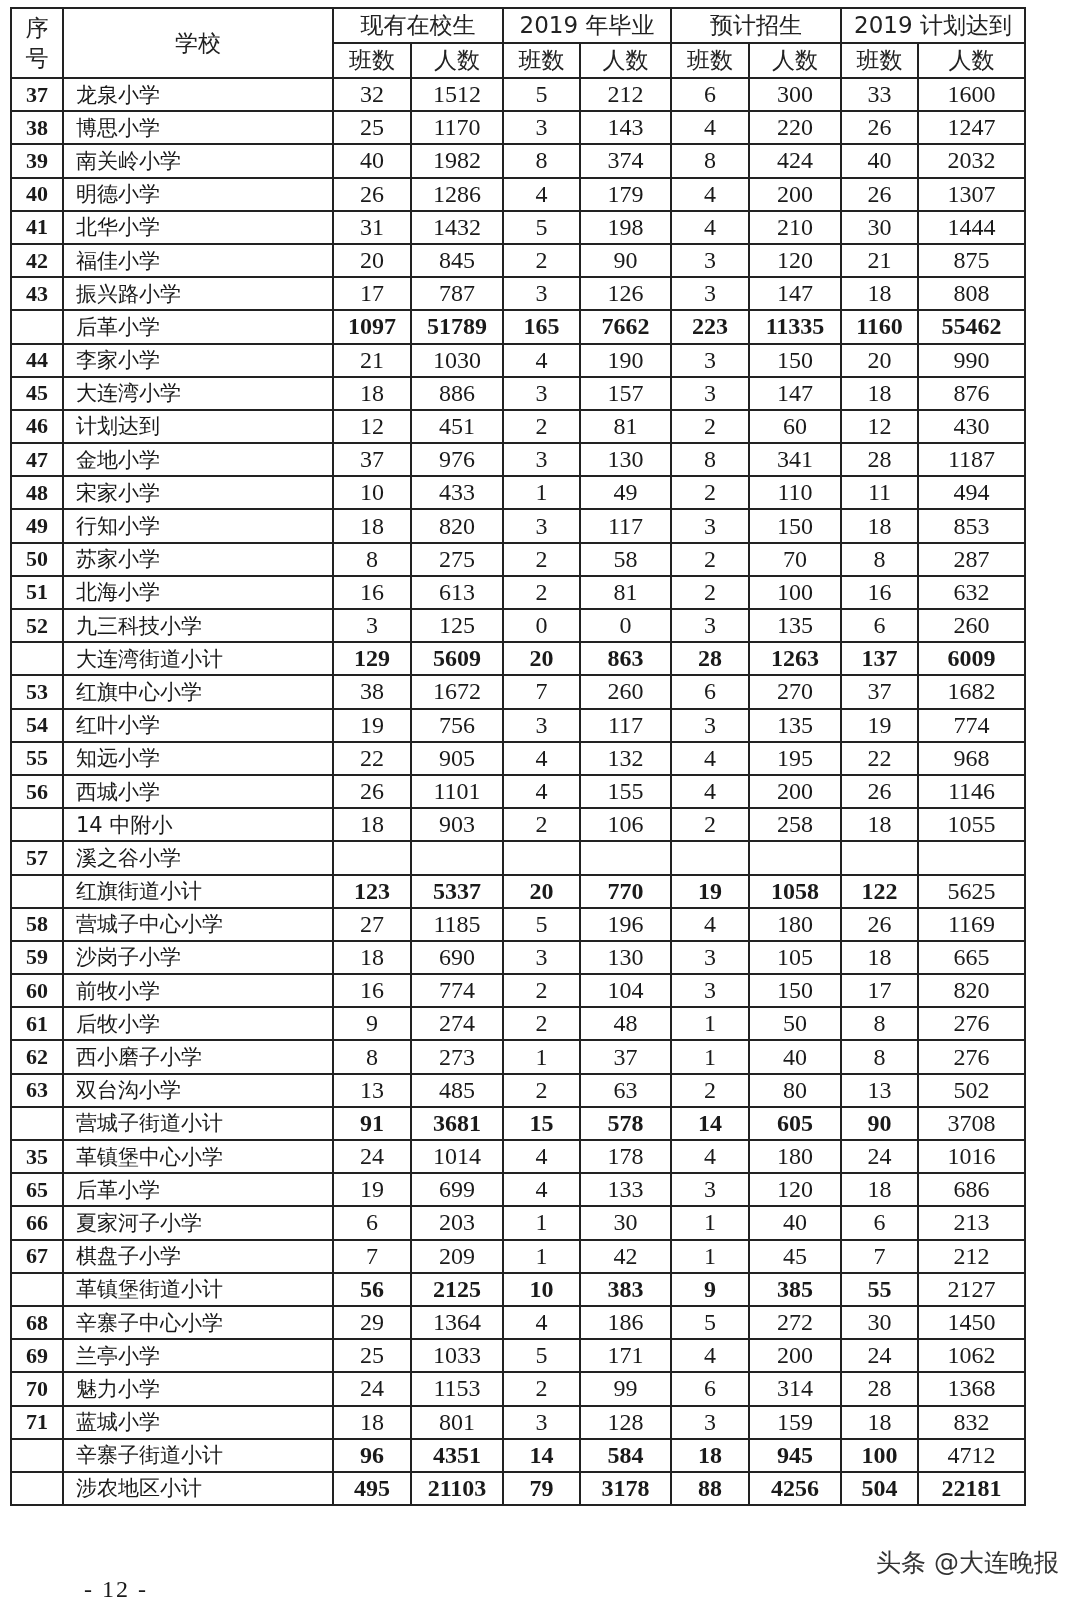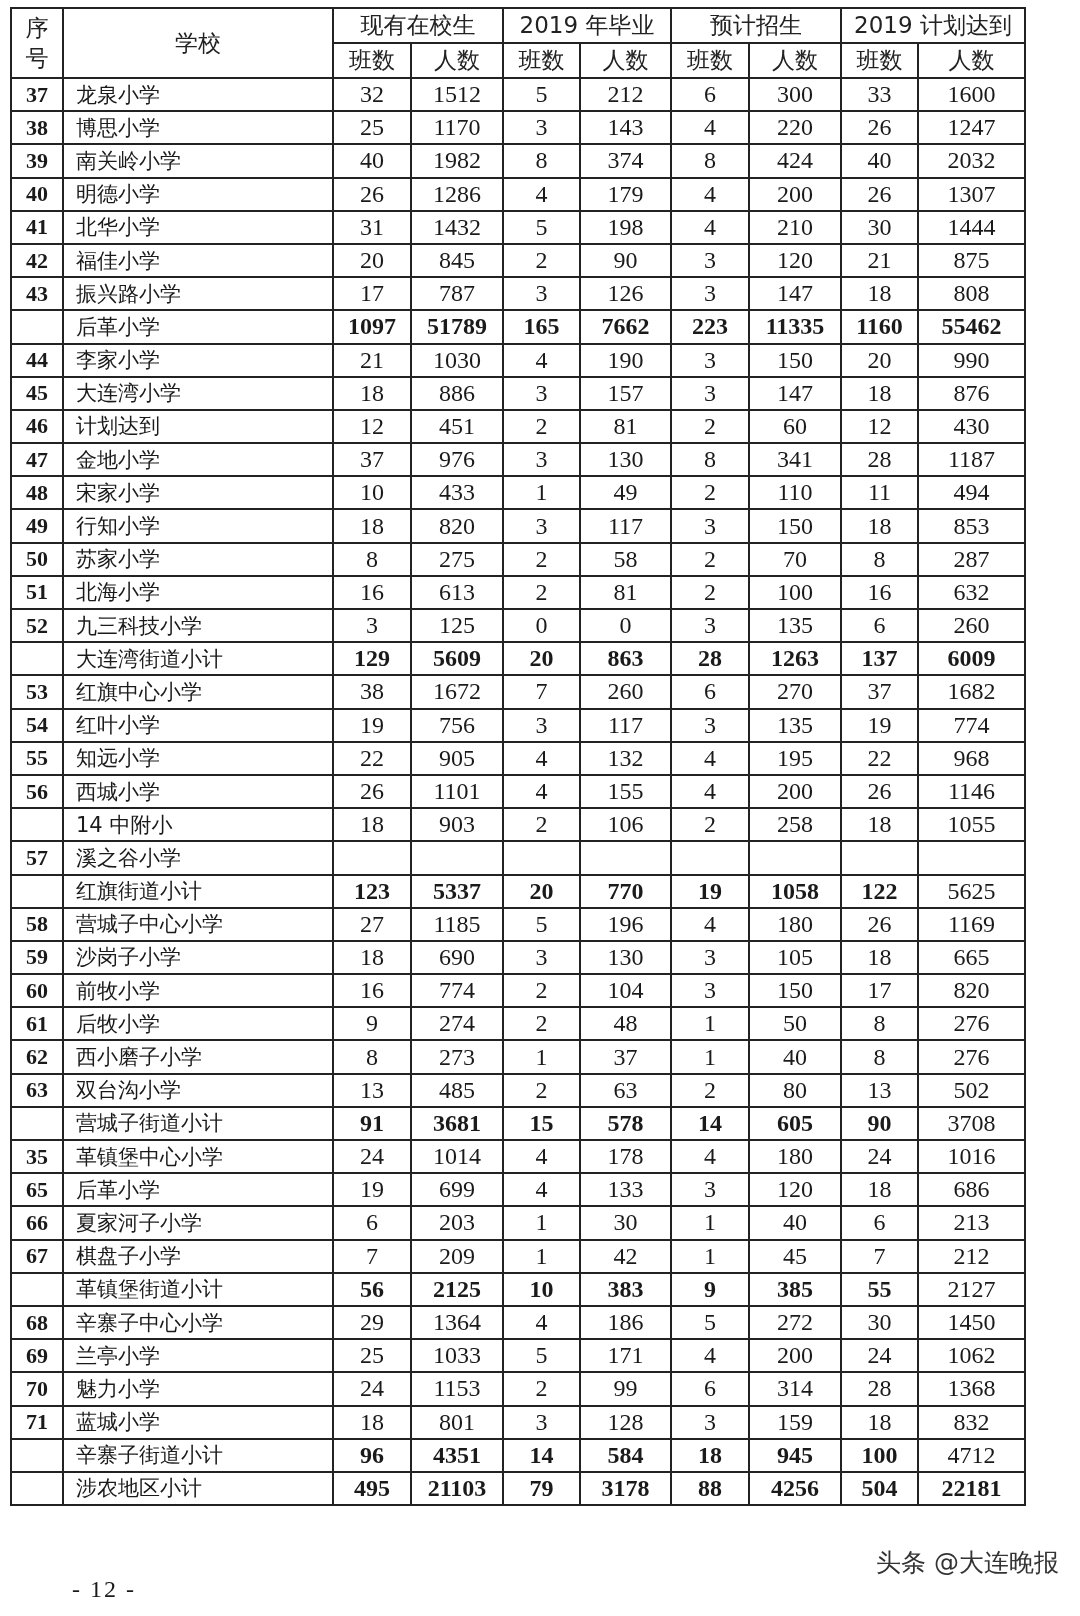--- a/index.html
+++ b/index.html
@@ -8,21 +8,21 @@
   table { position: absolute; left: 10px; top: 7px; border-collapse: collapse; table-layout: fixed; }
   td, th { border: 2px solid #222; padding: 0; text-align: center; vertical-align: middle;
            font-weight: normal; white-space: nowrap; overflow: hidden; }
   th { font-family: "DejaVu Sans", sans-serif; font-size: 23px; color: #222; }
   td { font-size: 24px; height: 31.2px; }
   td.seq { font-weight: bold; font-size: 22px; }
   td.name { text-align: left; padding-left: 12px; font-family: "DejaVu Sans", sans-serif; font-size: 21px; }
   tr.sub td.num.b { font-weight: bold; }
   .head1 th { height: 33px; }
   .head2 th { height: 33px; }
-  .page-num { position: absolute; left: 72px; top: 1576px; font-size: 24px; letter-spacing: 2px; }
+  .page-num { position: absolute; left: 84px; top: 1576px; font-size: 24px; letter-spacing: 2px; }
   .watermark { position: absolute; left: 848px; top: 1546px; font-family: "DejaVu Sans", sans-serif;
                font-size: 25px; color: #333; margin-left: 28px; }
 </style>
 </head>
 <body>
 
 <table>
   <colgroup>
     <col style="width:52px">
       <col style="width:270px">

